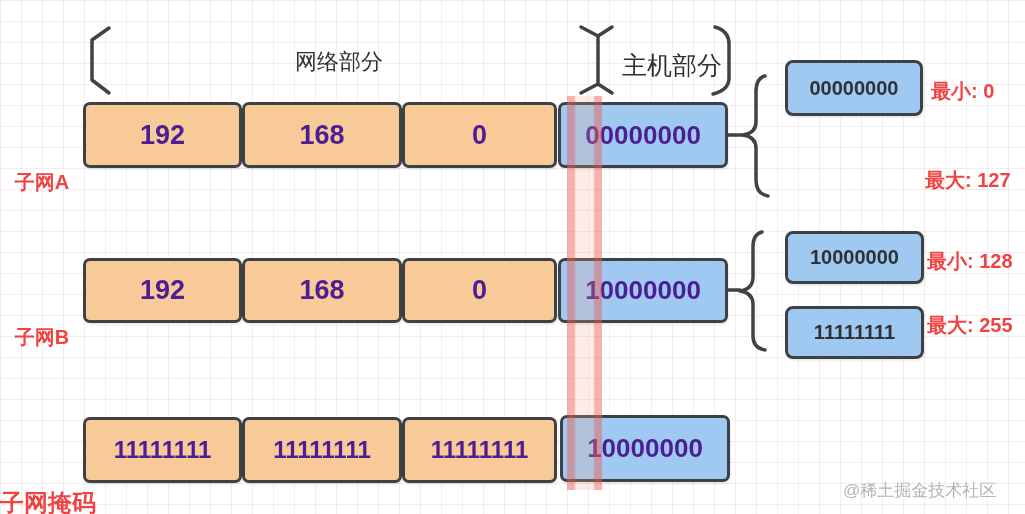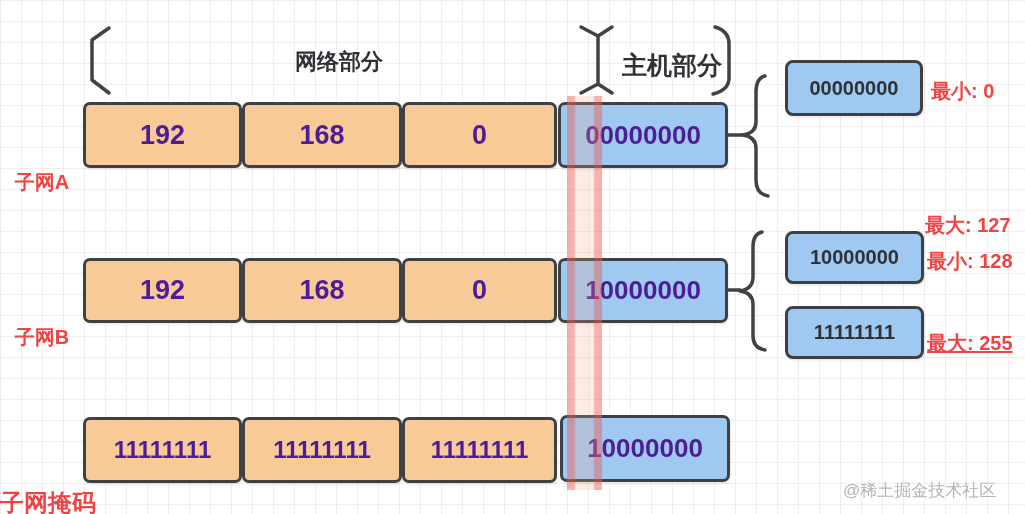--- a/index.html
+++ b/index.html
@@ -12,21 +12,21 @@
     width:1025px;height:514px;
     overflow:hidden;
     background-color:#ffffff;
     background-image:
       linear-gradient(to right, rgba(234,222,226,0.55) 1.5px, transparent 1.5px),
       linear-gradient(to bottom, rgba(234,222,226,0.55) 1.5px, transparent 1.5px);
     background-size:21px 21px;
   }
   .abs{position:absolute;box-sizing:border-box;}
   .part-label{
-    font-size:22px;font-weight:bold;color:#2e3236;white-space:nowrap;
+    font-size:22px;font-weight:normal;color:#2e3236;white-space:nowrap;
   }
   .row-label{
     font-size:20px;font-weight:bold;color:#f04444;white-space:nowrap;text-align:center;margin-top:45px;
   }
   .cell{
     border:3px solid #3d4145;border-radius:7px;
     display:flex;align-items:center;justify-content:center;
     font-weight:bold;color:#4c1d95;
     box-shadow:1px 2px 2px rgba(0,0,0,0.08);
   }
@@ -96,22 +96,22 @@
   <div class="abs row-label" style="left:0px;top:442px;width:80px;font-size:24px;">子网掩码</div>
   <div class="abs cell octet mask" style="left:83px;top:417px;width:159px;height:66px;">11111111</div>
   <div class="abs cell octet mask" style="left:242px;top:417px;width:160px;height:66px;">11111111</div>
   <div class="abs cell octet mask" style="left:402px;top:417px;width:155px;height:66px;">11111111</div>
   <div class="abs cell host" style="left:560px;top:415px;width:170px;height:67px;">10000000</div>
 
   <div class="abs band"></div>
 
   <div class="abs range-box" style="left:785px;top:60px;width:138px;height:56px;">00000000</div>
   <div class="abs range-note" style="left:931px;top:78px;">最小: 0</div>
-  <div class="abs range-note" style="left:925px;top:167px;margin-top:45px;">最大: 127</div>
+  <div class="abs range-note" style="left:925px;top:167px;">最大: 127</div>
 
   <div class="abs range-box" style="left:785px;top:231px;width:139px;height:53px;">10000000</div>
   <div class="abs range-note" style="left:927px;top:248px;text-align:right;">最小: 128</div>
   <div class="abs range-box" style="left:785px;top:306px;width:139px;height:53px;">11111111</div>
-  <div class="abs range-note" style="left:927px;top:330px;text-decoration:underline;">最大: 255</div>
+  <div class="abs range-note" style="left:927px;top:312px;">最大: 255</div>
 
   <div class="abs watermark" style="left:843px;top:479px;">@稀土掘金技术社区</div>
 
 </div>
 
 </body></html>

